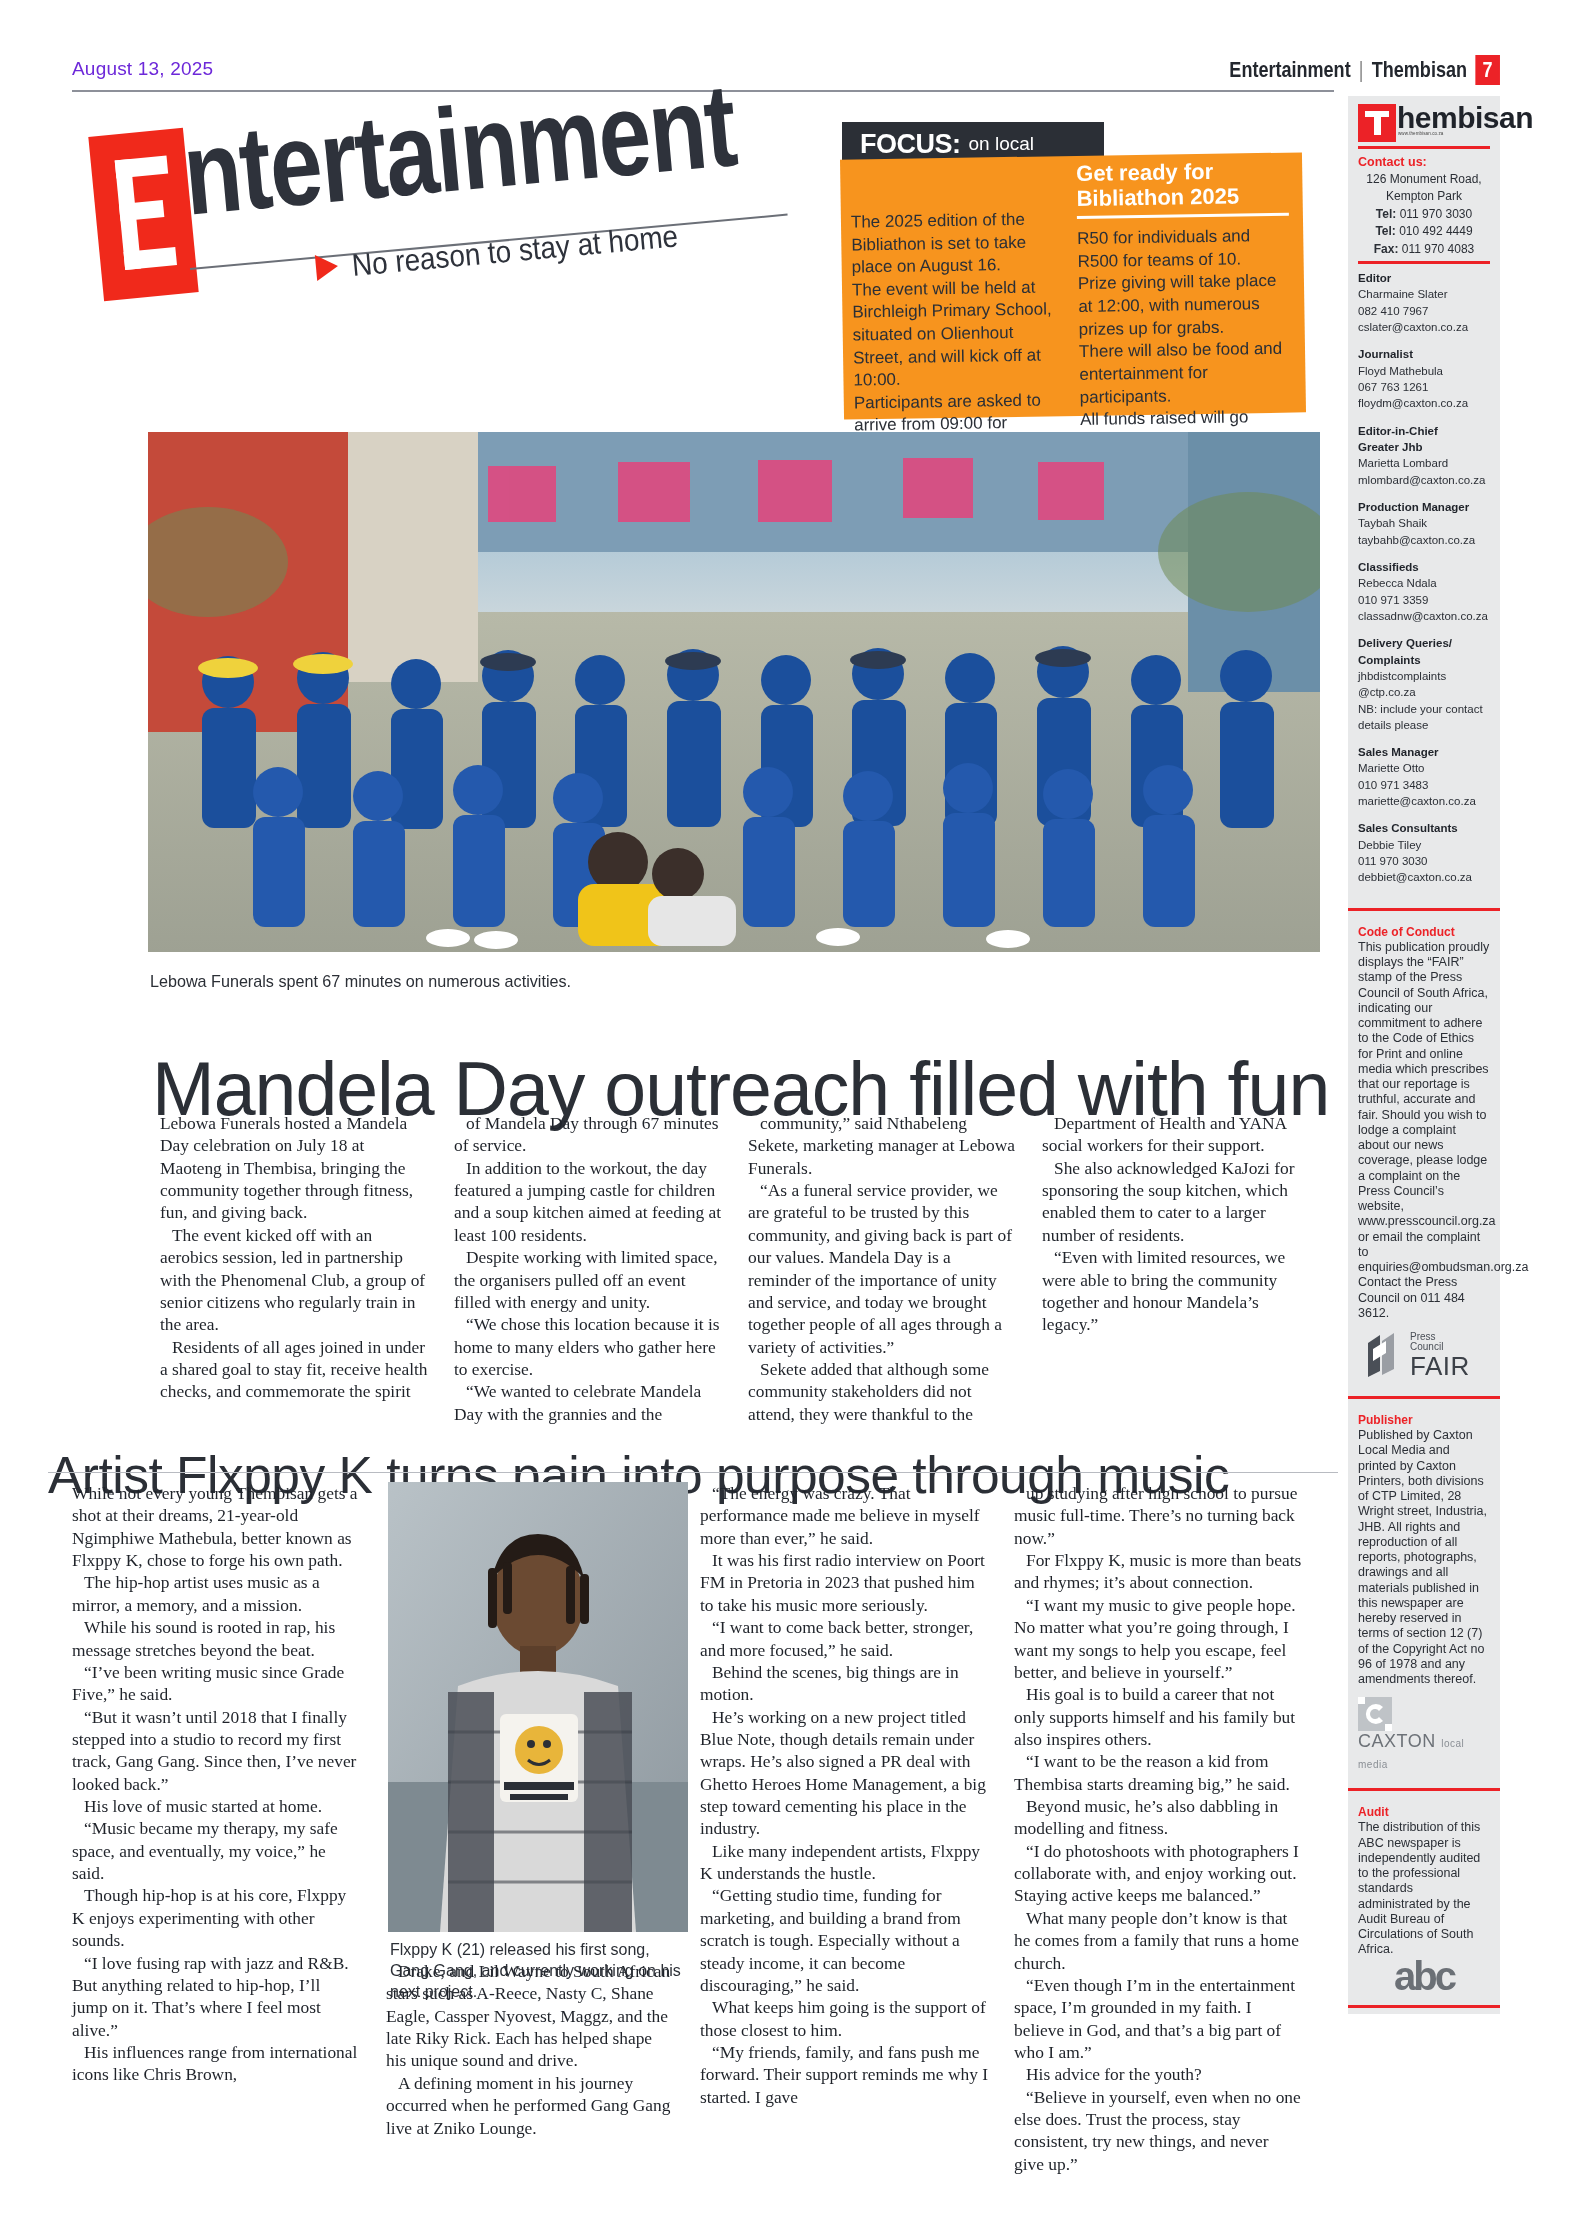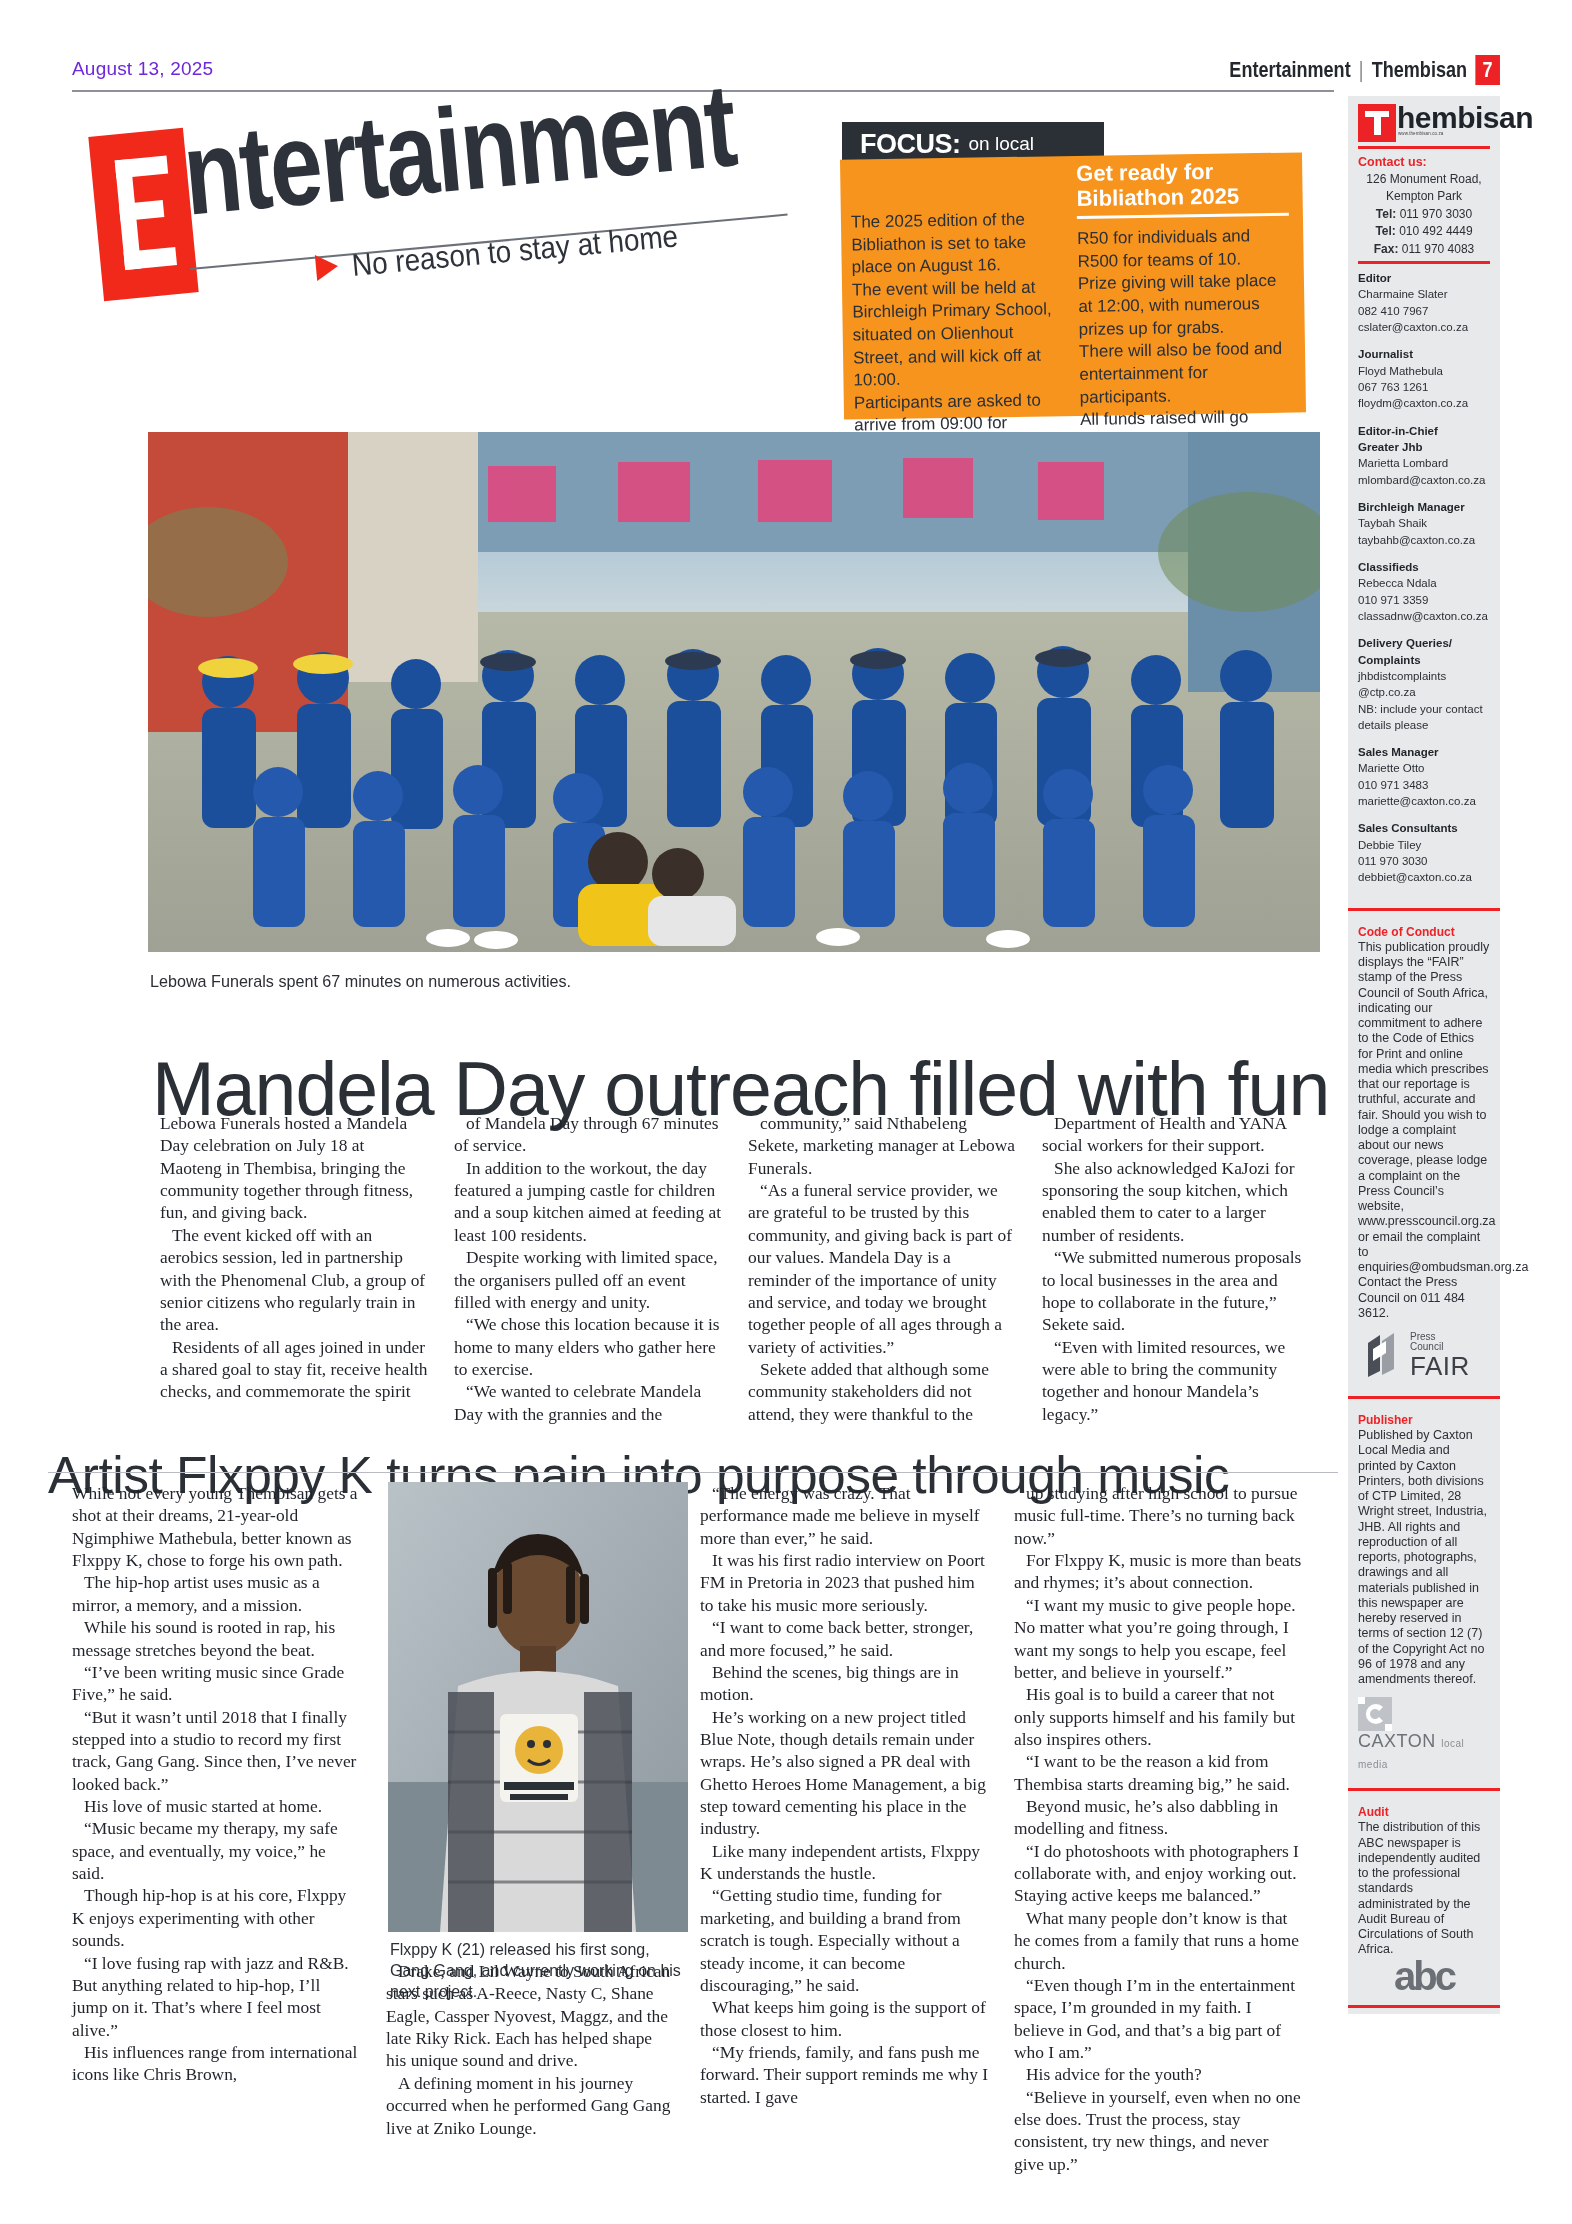--- a/index.html
+++ b/index.html
@@ -293,21 +293,20 @@
         <p>“We wanted to celebrate Mandela Day with the grannies and the</p>
       </div>
     <div class="col">
         <p>community,” said Nthabeleng Sekete, marketing manager at Lebowa Funerals.</p>
         <p>“As a funeral service provider, we are grateful to be trusted by this community, and giving back is part of our values. Mandela Day is a reminder of the importance of unity and service, and today we brought together people of all ages through a variety of activities.”</p>
         <p>Sekete added that although some community stakeholders did not attend, they were thankful to the</p>
       </div>
     <div class="col">
         <p>Department of Health and YANA social workers for their support.</p>
         <p>She also acknowledged KaJozi for sponsoring the soup kitchen, which enabled them to cater to a larger number of residents.</p>
-        <p>“We submitted numerous proposals to local businesses in the area and hope to collaborate in the future,” Sekete said.</p>
         <p>“Even with limited resources, we were able to bring the community together and honour Mandela’s legacy.”</p>
       </div>
   </div>
 
   <h2 class="head2">Artist Flxppy K turns pain into purpose through music</h2>
   <div class="rule2"></div>
 
   <div class="art2">
     <div class="col c1">
         <p class="first">While not every young Thembisan gets a shot at their dreams, 21-year-old Ngimphiwe Mathebula, better known as Flxppy K, chose to forge his own path.</p>
@@ -435,21 +434,21 @@
             <div style="white-space: pre-line;">067 763 1261</div>
             <div style="white-space: pre-line;">floydm@caxton.co.za</div>
           </div>
           <div class="blk">
             <h4 style="white-space: pre-line;">Editor-in-Chief
 Greater Jhb</h4>
             <div style="white-space: pre-line;">Marietta Lombard</div>
             <div style="white-space: pre-line;">mlombard@caxton.co.za</div>
           </div>
           <div class="blk">
-            <h4 style="white-space: pre-line;">Birchleigh Manager</h4>
+            <h4 style="white-space: pre-line;">Production Manager</h4>
             <div style="white-space: pre-line;">Taybah Shaik</div>
             <div style="white-space: pre-line;">taybahb@caxton.co.za</div>
           </div>
           <div class="blk">
             <h4 style="white-space: pre-line;">Classifieds</h4>
             <div style="white-space: pre-line;">Rebecca Ndala</div>
             <div style="white-space: pre-line;">010 971 3359</div>
             <div style="white-space: pre-line;">classadnw@caxton.co.za</div>
           </div>
           <div class="blk">

